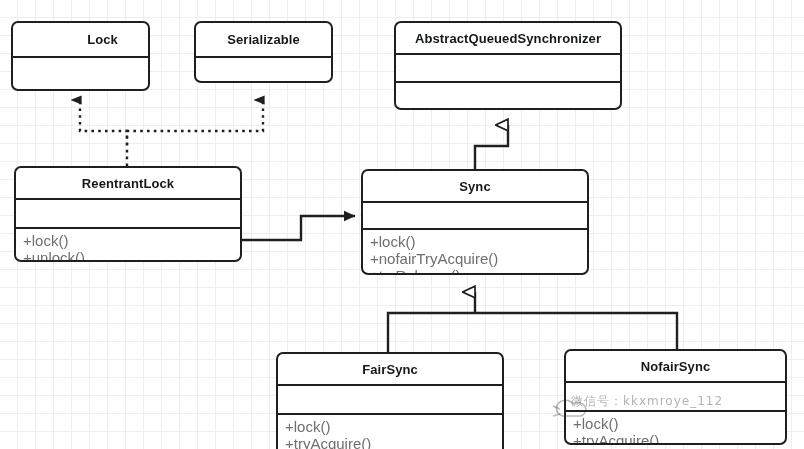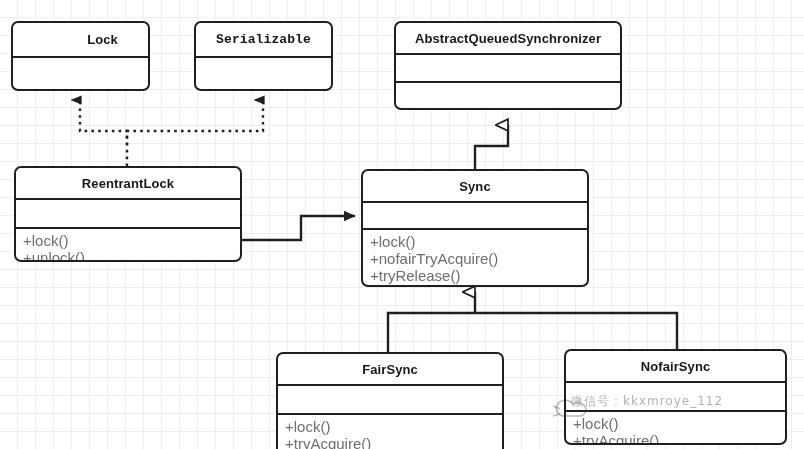--- a/index.html
+++ b/index.html
@@ -137,21 +137,21 @@
       <path d="M475,313 L475,292" fill="none" stroke="#1f1f1f" stroke-width="2.4" marker-end="url(#hollowTri)"></path>
     </g>
   </svg>
 
   <div class="uml-box" style="left:11px;top:21px;width:139px;height:70px;">
     <div class="uml-title" style="height:33px;padding-left:44px;">Lock</div>
     <div class="uml-sep"></div>
     <div class="uml-compartment" style="height:33px;"></div>
   </div>
 
-  <div class="uml-box" style="left:194px;top:21px;width:139px;height:70px;font-family:Liberation Mono, monospace;">
+  <div class="uml-box" style="left:194px;top:21px;width:139px;height:62px;">
     <div class="uml-title" style="height:33px;">Serializable</div>
     <div class="uml-sep"></div>
     <div class="uml-compartment" style="height:33px;"></div>
   </div>
 
   <div class="uml-box" style="left:394px;top:21px;width:228px;height:89px;">
     <div class="uml-title" style="height:30px;">AbstractQueuedSynchronizer</div>
     <div class="uml-sep"></div>
     <div class="uml-compartment" style="height:26px;"></div>
     <div class="uml-sep"></div>
@@ -162,21 +162,21 @@
     <div class="uml-title" style="height:30px;">ReentrantLock</div>
     <div class="uml-sep"></div>
     <div class="uml-compartment" style="height:27px;"></div>
     <div class="uml-sep"></div>
     <div class="uml-compartment">
       <div class="uml-member">+lock()</div>
       <div class="uml-member">+unlock()</div>
     </div>
   </div>
 
-  <div class="uml-box" style="left:361px;top:169px;width:228px;height:118px;">
+  <div class="uml-box" style="left:361px;top:169px;width:228px;height:106px;">
     <div class="uml-title" style="height:30px;">Sync</div>
     <div class="uml-sep"></div>
     <div class="uml-compartment" style="height:25px;"></div>
     <div class="uml-sep"></div>
     <div class="uml-compartment">
       <div class="uml-member">+lock()</div>
       <div class="uml-member">+nofairTryAcquire()</div>
       <div class="uml-member">+tryRelease()</div>
     </div>
   </div>

